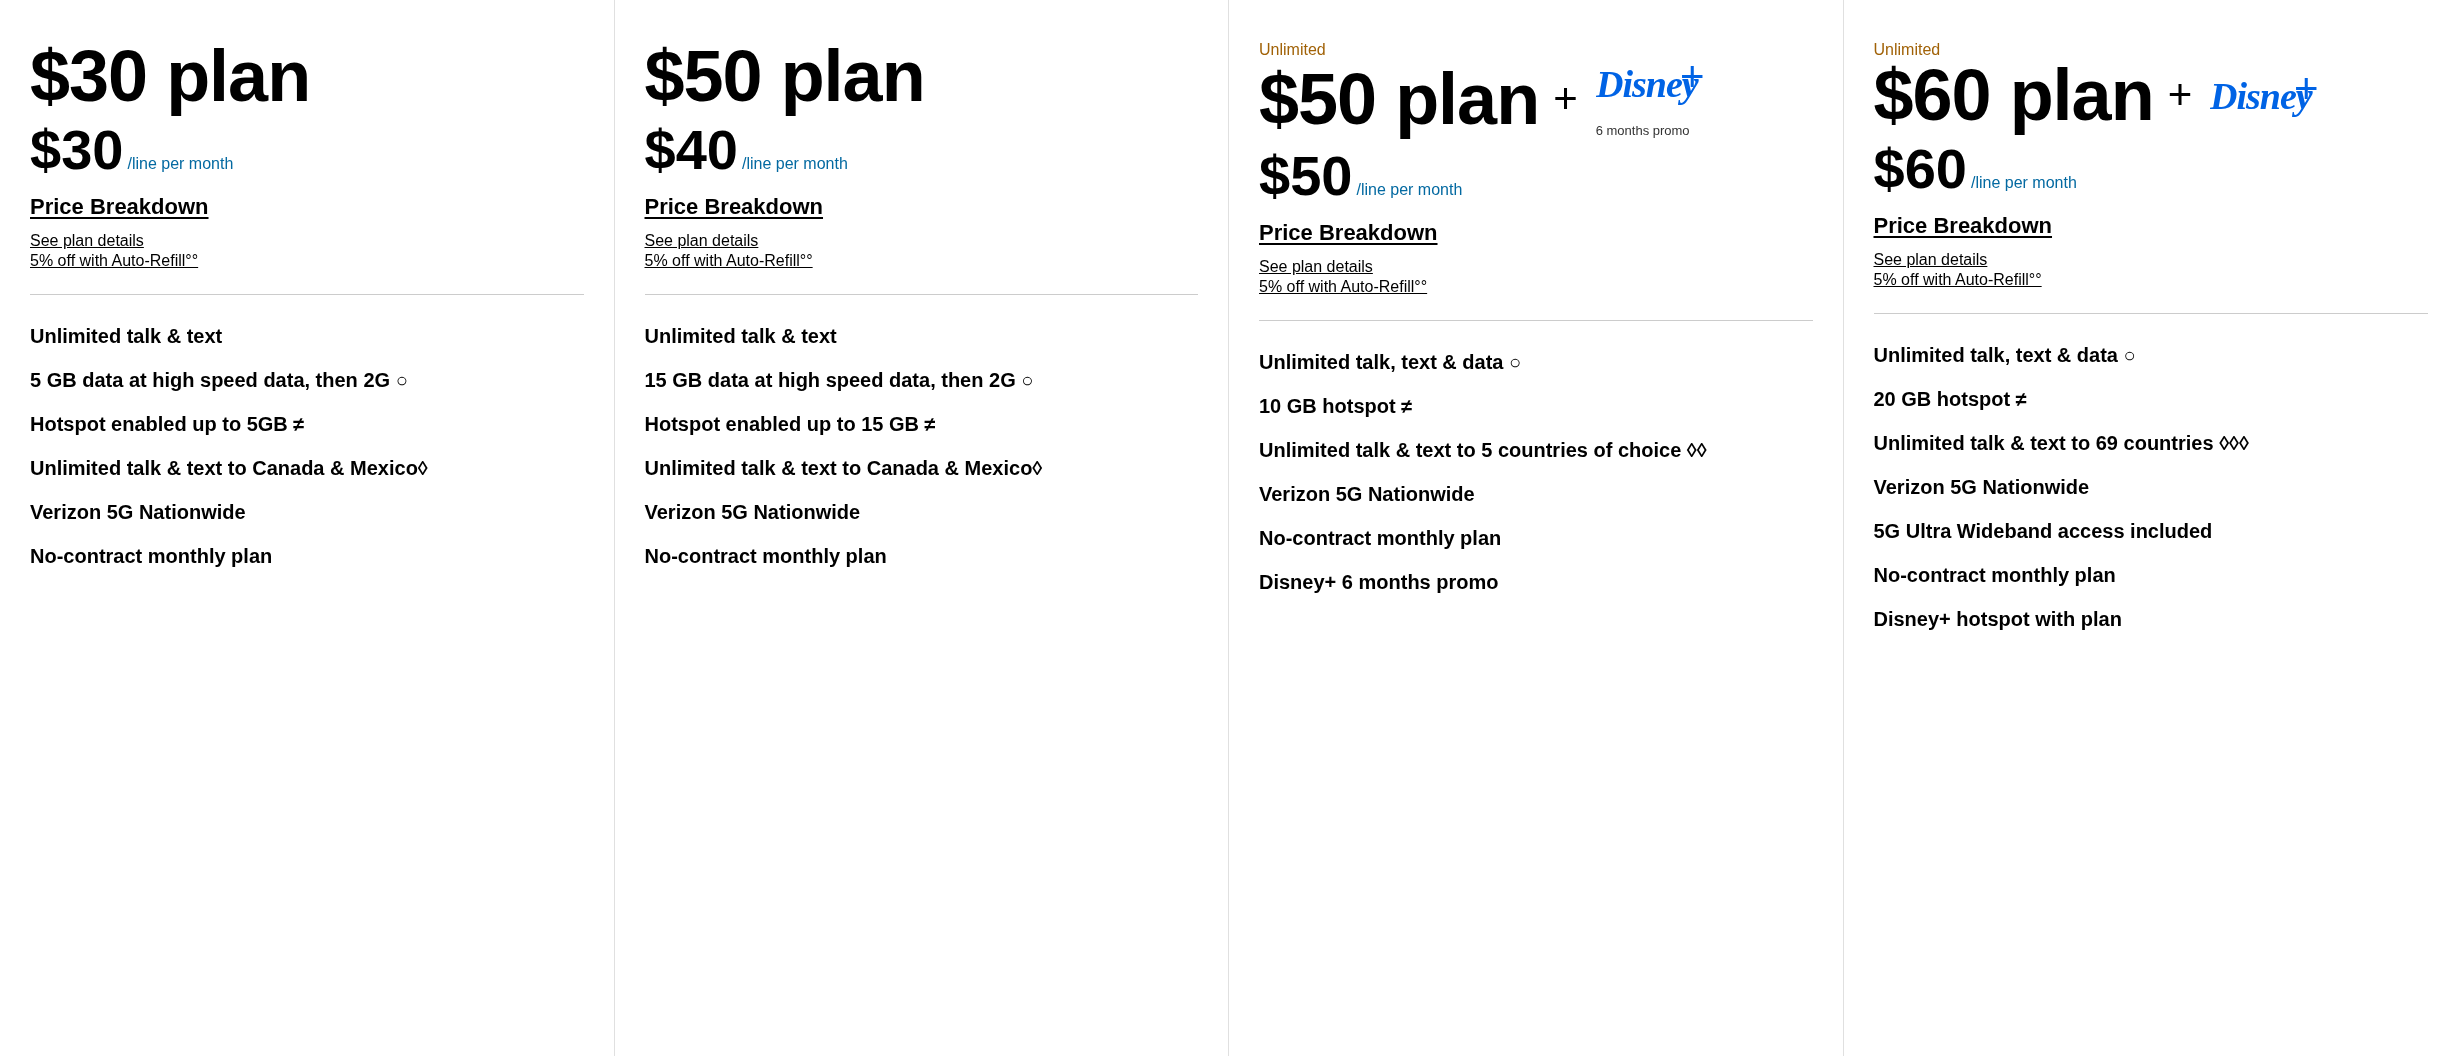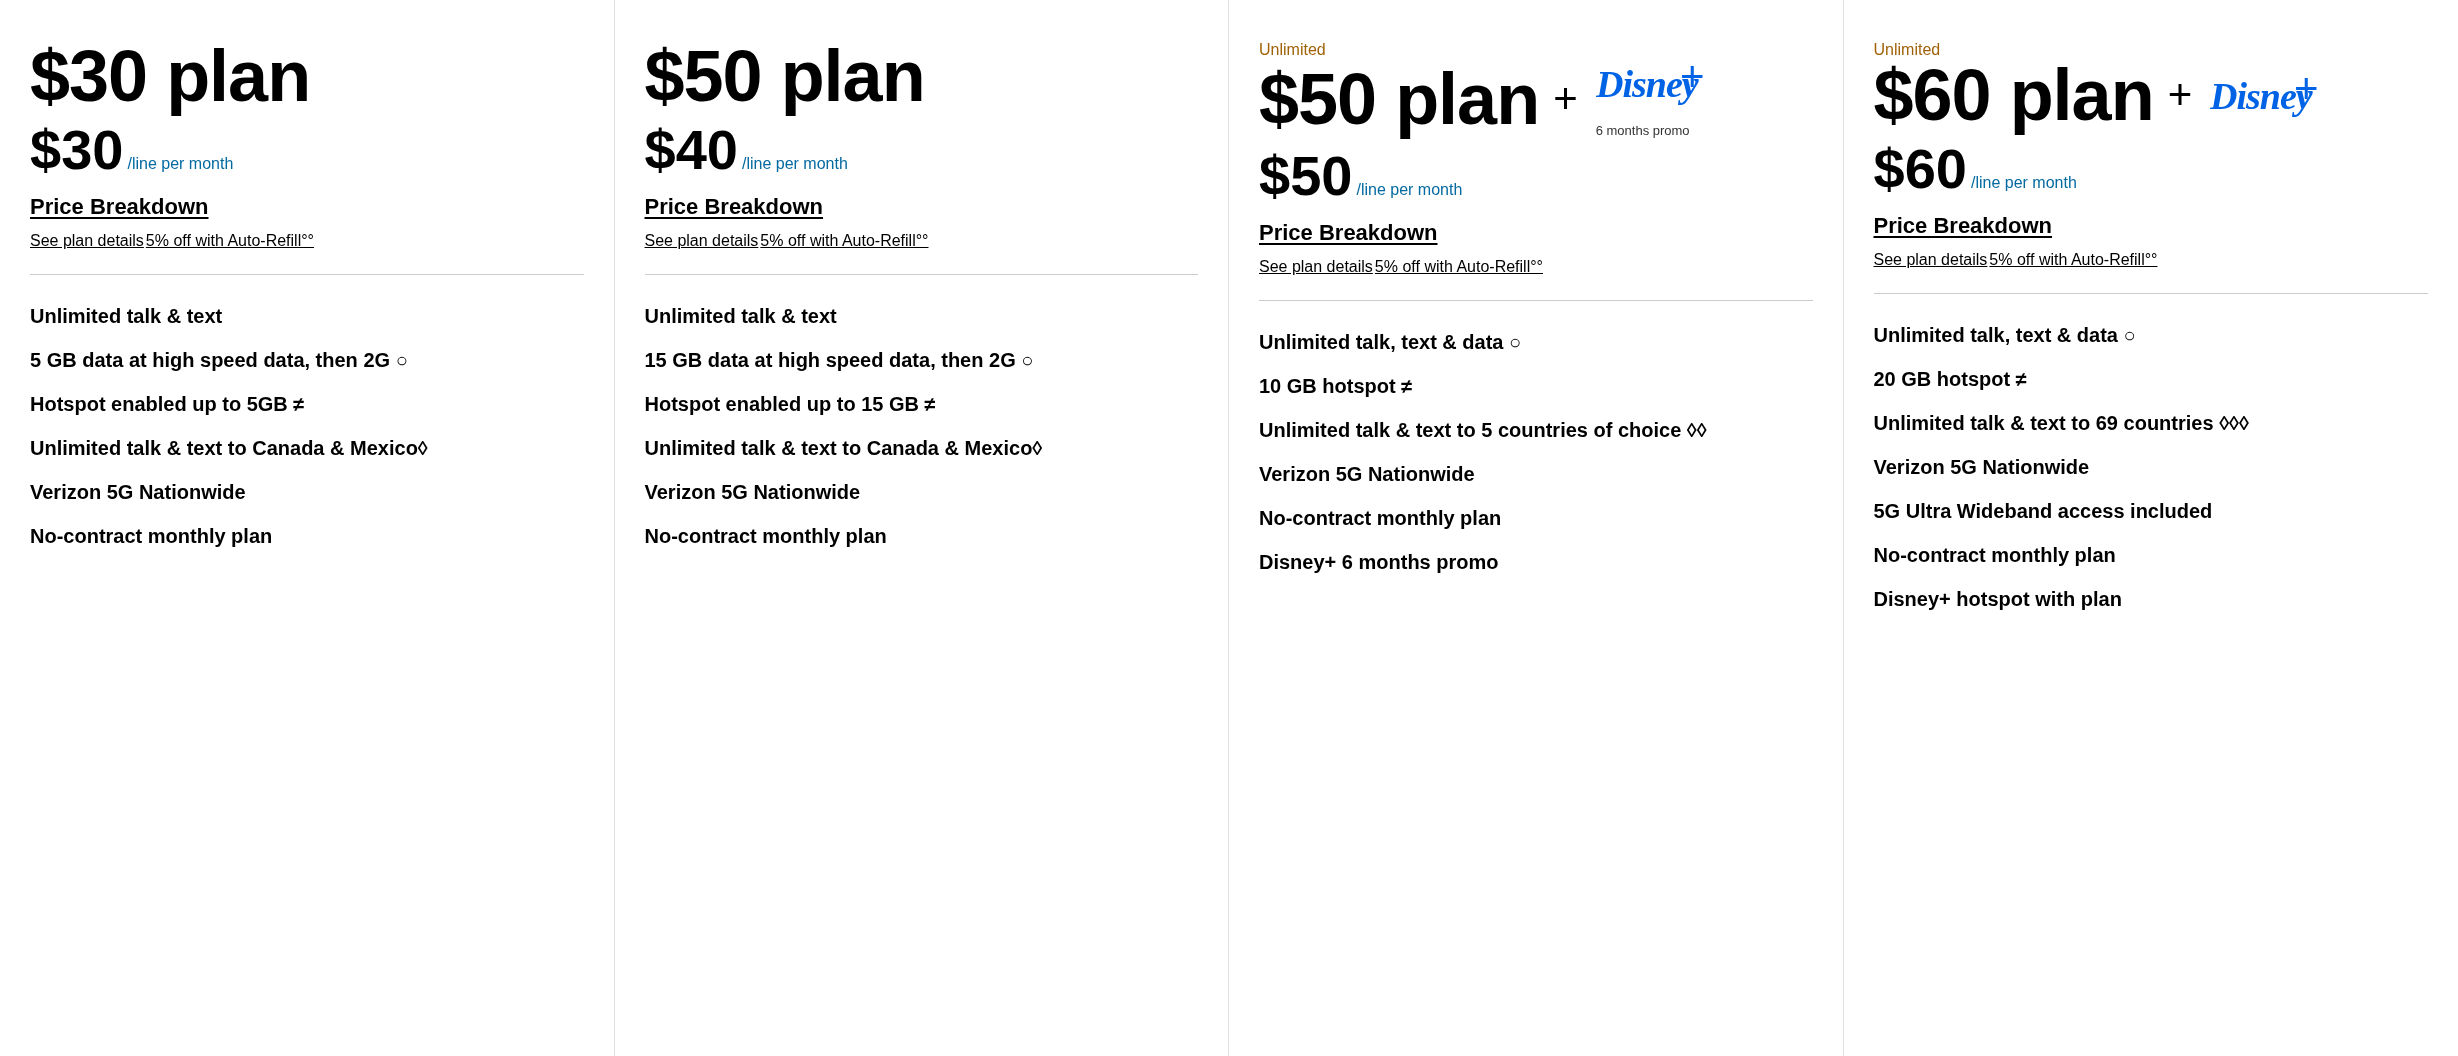--- a/index.html
+++ b/index.html
@@ -60,20 +60,21 @@
     .price-breakdown {
       font-size: 22px;
       font-weight: 800;
       text-decoration: underline;
       text-underline-offset: 3px;
       margin-bottom: 12px;
       cursor: pointer;
     }
     .plan-links {
       display: flex;
+      flex-direction: column;
       gap: 2px;
       margin-bottom: 24px;
     }
     .plan-link {
       font-size: 16px;
       text-decoration: underline;
       color: #000;
       cursor: pointer;
     }
     .divider {

